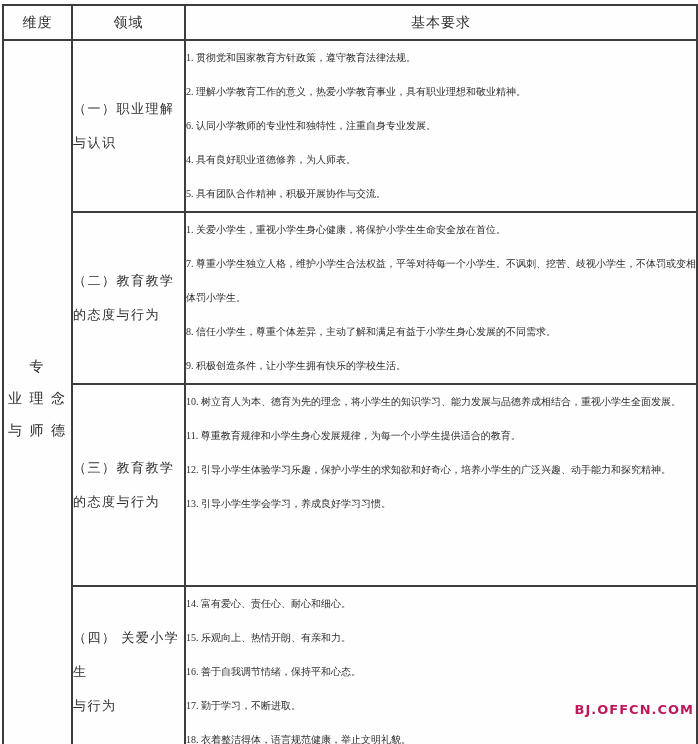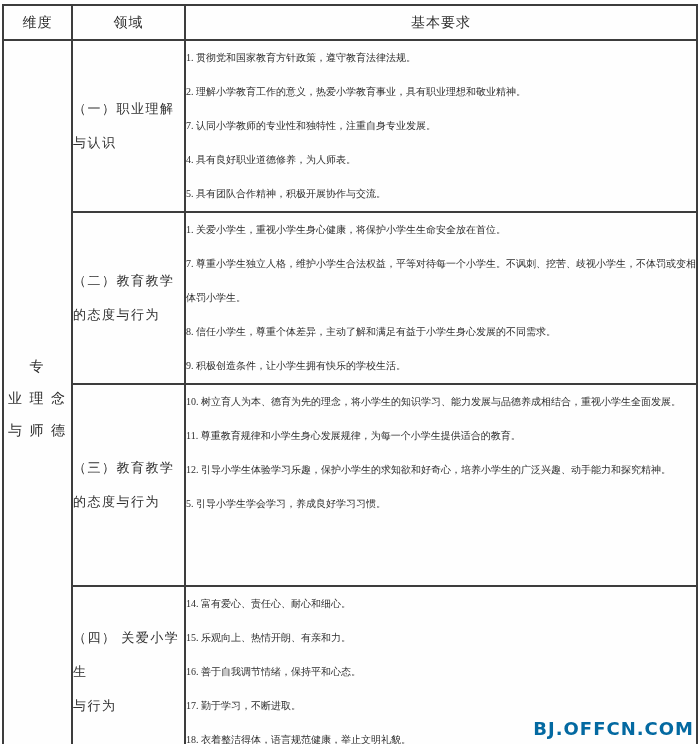--- a/index.html
+++ b/index.html
@@ -68,26 +68,26 @@
     white-space: normal;
   }
   tr.row-s1 { height: 167px; }
   tr.row-s2 { height: 168px; }
   tr.row-s3 { height: 202px; }
   tr.row-s4 { height: 163px; }
 
   .watermark {
     position: absolute;
     right: 4px;
-    bottom: 5px;
+    bottom: 27px;
     font-family: "DejaVu Sans", sans-serif;
     font-weight: bold;
-    font-size: 18px;
+    font-size: 13px;
     letter-spacing: 1px;
-    color: #0369a1;
+    color: #be185d;
     z-index: 5;
   }
 </style>
 </head>
 <body>
 
 <table class="std-table">
   <colgroup>
     <col class="c-dim">
     <col class="c-dom">
@@ -106,21 +106,21 @@
         <div>业 理 念</div>
         <div>与 师 德</div>
       </td>
       <td class="domain-cell">
         <div>（一）职业理解</div>
         <div>与认识</div>
       </td>
       <td class="content-cell">
         <p class="item">1. 贯彻党和国家教育方针政策，遵守教育法律法规。</p>
         <p class="item">2. 理解小学教育工作的意义，热爱小学教育事业，具有职业理想和敬业精神。</p>
-        <p class="item">7. 认同小学教师的专业性和独特性，注重自身专业发展。</p>
+        <p class="item">6. 认同小学教师的专业性和独特性，注重自身专业发展。</p>
         <p class="item">4. 具有良好职业道德修养，为人师表。</p>
         <p class="item">5. 具有团队合作精神，积极开展协作与交流。</p>
       </td>
     </tr>
 
     <tr class="row-s2">
       <td class="domain-cell">
         <div>（二）教育教学</div>
         <div>的态度与行为</div>
       </td>
@@ -134,21 +134,21 @@
 
     <tr class="row-s3">
       <td class="domain-cell">
         <div>（三）教育教学</div>
         <div>的态度与行为</div>
       </td>
       <td class="content-cell">
         <p class="item">10. 树立育人为本、德育为先的理念，将小学生的知识学习、能力发展与品德养成相结合，重视小学生全面发展。</p>
         <p class="item">11. 尊重教育规律和小学生身心发展规律，为每一个小学生提供适合的教育。</p>
         <p class="item">12. 引导小学生体验学习乐趣，保护小学生的求知欲和好奇心，培养小学生的广泛兴趣、动手能力和探究精神。</p>
-        <p class="item">5. 引导小学生学会学习，养成良好学习习惯。</p>
+        <p class="item">13. 引导小学生学会学习，养成良好学习习惯。</p>
       </td>
     </tr>
 
     <tr class="row-s4">
       <td class="domain-cell">
         <div>（四） 关爱小学生</div>
         <div>与行为</div>
       </td>
       <td class="content-cell">
         <p class="item">14. 富有爱心、责任心、耐心和细心。</p>

